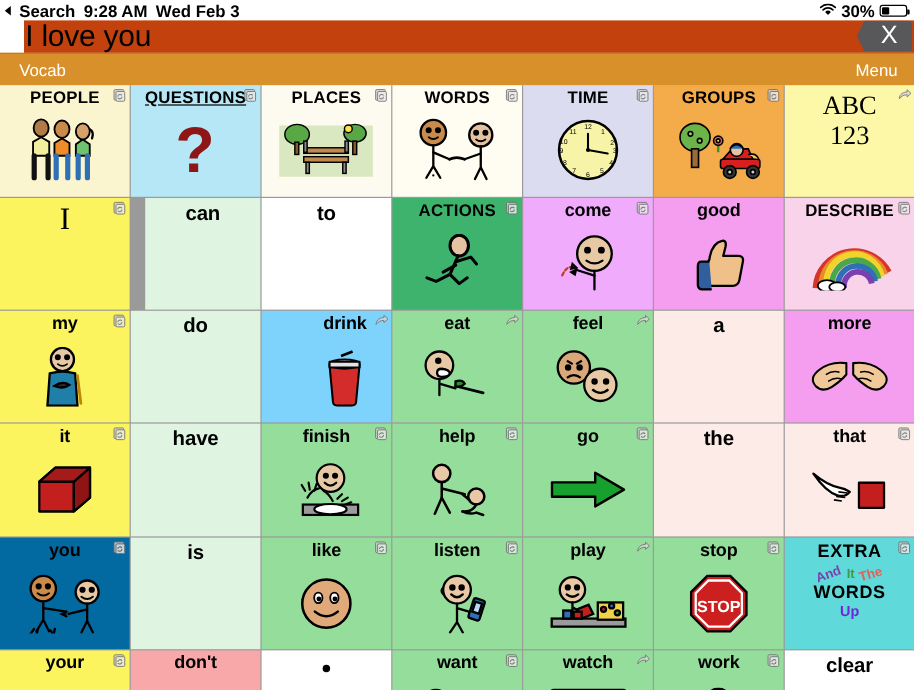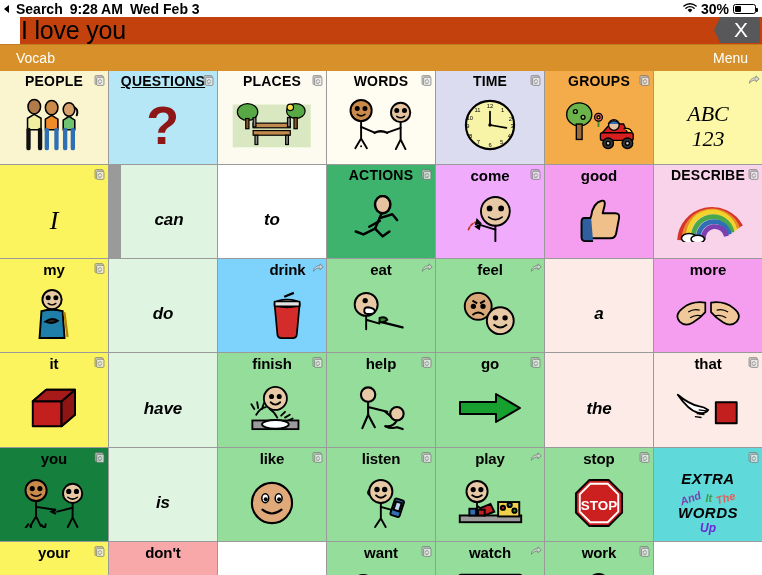--- a/index.html
+++ b/index.html
@@ -114,21 +114,21 @@
   .cell {
     position: relative;
     background: #fff;
     display: flex;
     flex-direction: column;
     align-items: center;
     justify-content: flex-start;
     overflow: hidden;
     padding-top: 3px;
   }
-  .cell.center-only { justify-content: center; padding-top: 17px; font-style: italic; }
+  .cell.center-only { justify-content: flex-start; padding-top: 4px; }
   .cell-label {
     font-size: 15px;
     font-weight: bold;
     color: #000;
     line-height: 1.05;
     text-align: center;
     letter-spacing: -0.1px;
     z-index: 2;
   }
   .cell-label.cat { letter-spacing: 0.2px; font-size: 14px; }
@@ -625,21 +625,21 @@
       <div class="cell-art">
         <svg viewBox="0 0 72 40" height="38">
  <g stroke="#000" stroke-width="2" stroke-linejoin="round">
   <path d="M4 6 q12 10 22 12 q6 1 10 4 q-4 5 -11 3 q-10 -3 -21 -19 z" fill="#fff"></path>
   <path d="M26 22 l8 1 M24 26 l8 1 M22 29 l7 1" fill="none" stroke-width="1.4"></path>
   <rect x="44" y="14" width="22" height="22" fill="#c41f1f"></rect>
  </g>
         </svg>
       </div>
     </div>
-    <div class="cell" style="background: #15803d;">
+    <div class="cell" style="background: #0369a1;">
       <span class="badge"><svg viewBox="0 0 16 16" width="13" height="13">
           <rect x="2.5" y="2" width="10" height="11" rx="1.2" fill="#cfcfcf" stroke="#6e6e6e" stroke-width="1"></rect>
           <rect x="4.5" y="4" width="9" height="10" rx="1.2" fill="#e8e8e8" stroke="#6e6e6e" stroke-width="1"></rect>
           <path d="M6.3 9.3 a2.4 2.4 0 0 1 4.3-1.3 M10.6 9.3 a2.4 2.4 0 0 1-4.3 1.3" stroke="#6e6e6e" stroke-width="1.1" fill="none"></path>
         </svg></span>
       <div class="cell-label">you</div>
       <div class="cell-art">
         <svg viewBox="0 0 86 52" height="50">
  <g stroke="#000" stroke-width="2" fill="none" stroke-linecap="round">
   <circle cx="24" cy="13" r="11" fill="#c98a4b"></circle>

